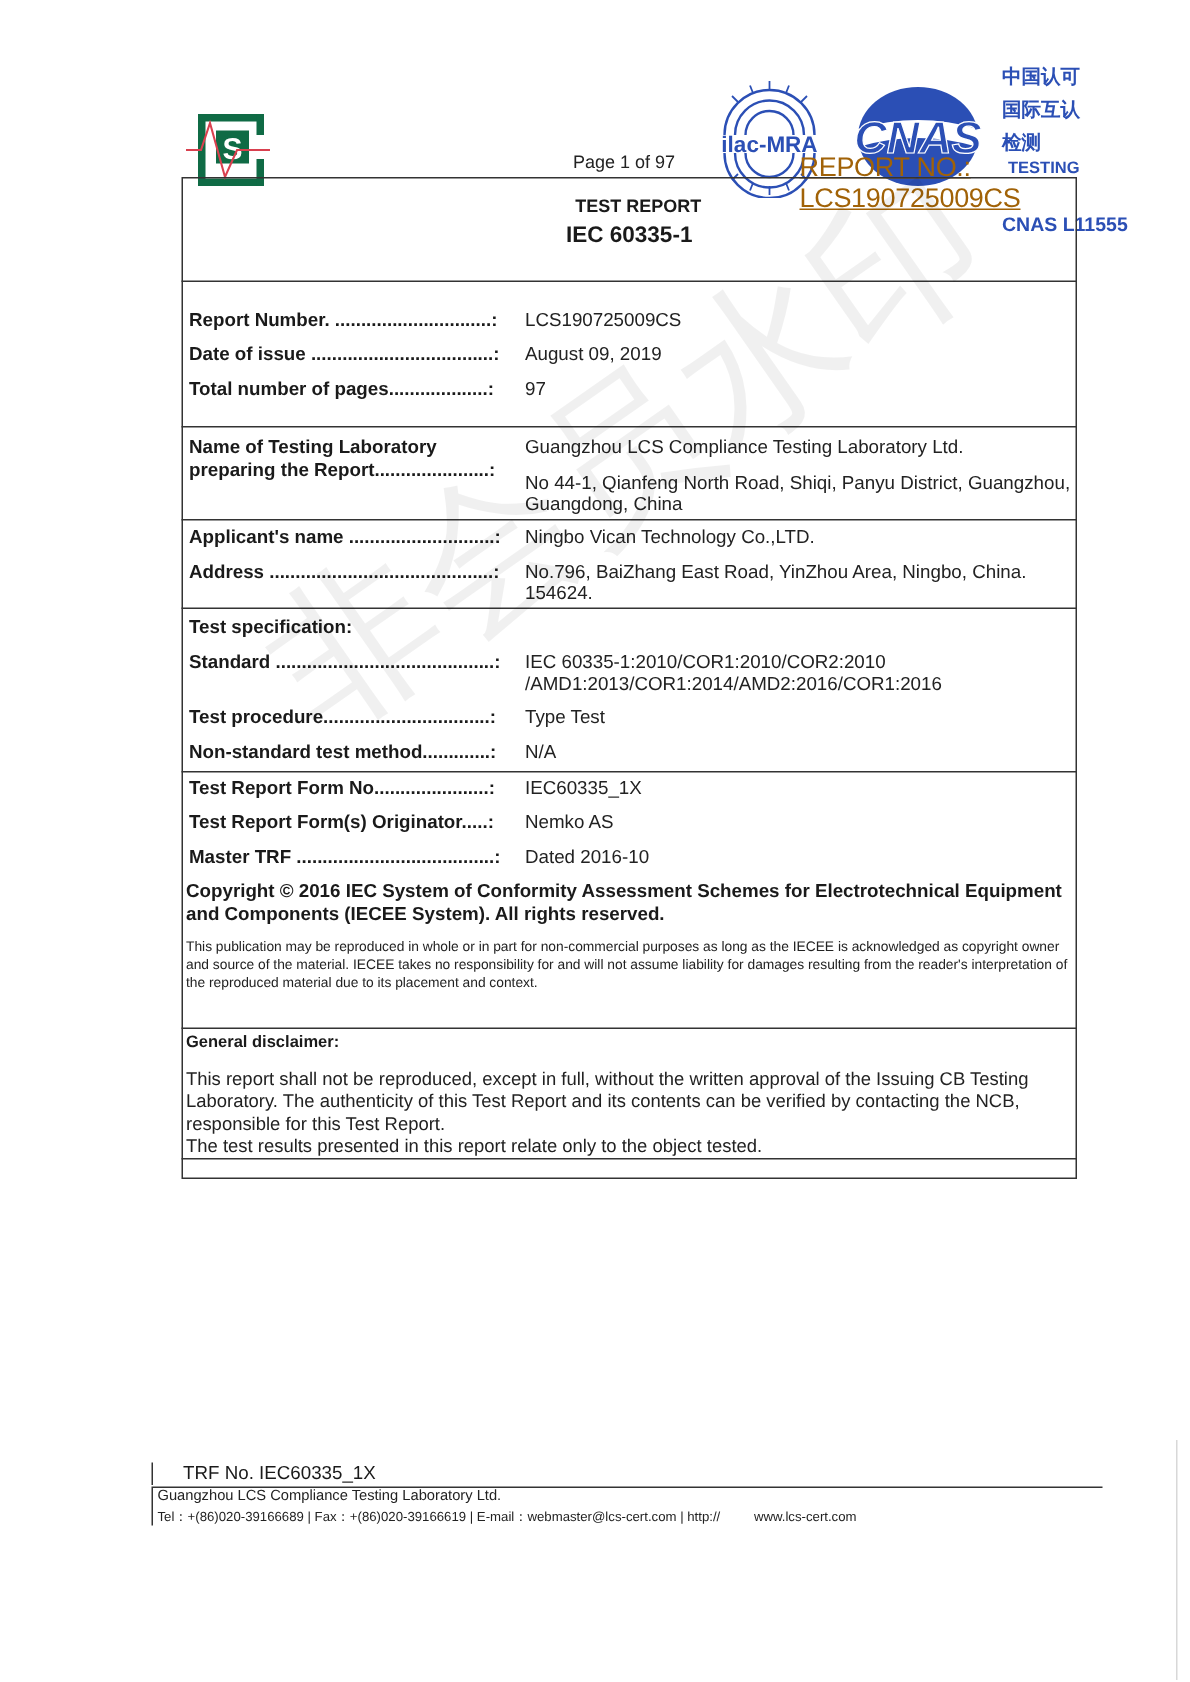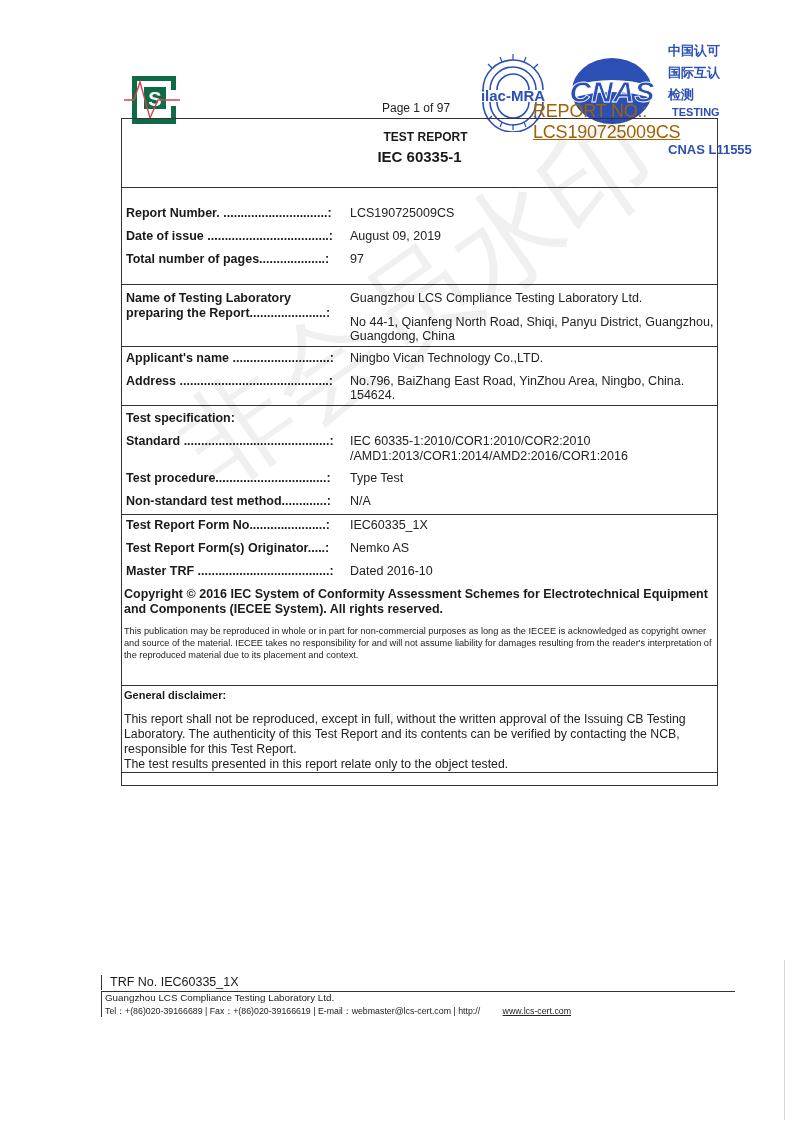--- a/index.html
+++ b/index.html
@@ -35,25 +35,25 @@
 
     .copyright { left: 124px; top: 587px; width: 592px; font-size: 12.5px; font-weight: bold; line-height: 15px; }
     .pub-note { left: 124px; top: 625px; width: 592px; font-size: 9.2px; line-height: 12px; color: #222; }
     .disc-title { left: 124px; top: 689px; font-size: 11px; font-weight: bold; }
     .disc-body { left: 124px; top: 712px; width: 592px; font-size: 12.3px; line-height: 15px; color: #222; }
 
     .watermark { left: 150px; top: 400px; font-size: 110px; color: rgba(0,0,0,0.06); transform: rotate(-35deg); transform-origin: left top; white-space: nowrap; pointer-events: none; font-family: "DejaVu Sans", sans-serif; }
 
     
     .footer { left: 101px; top: 975px; width: 634px; }
-    .ft-trf { font-size: 12.5px; padding-left: 8px; border-left: 1px solid #333; line-height: 15px; }
+    .ft-trf { font-size: 12.5px; padding-left: 20px; border-left: 1px solid #333; line-height: 15px; }
     .ft-line { height: 0; border-top: 1px solid #333; margin-top: 1px; }
     .ft-body { border-left: 1px solid #333; padding-left: 3px; font-size: 9.8px; line-height: 12.5px; color: #222; }
     .ft-small { font-size: 8.8px; }
-    .ft-link { text-decoration: underline; color: #222; padding-left: 20px; }
+    .ft-link { color: #222; padding-left: 20px; }
   </style>
 </head>
 <body>
 
 <div class="edge-line"></div>
 
 <svg class="abs logo" viewBox="0 0 56 48">
   <rect x="8" y="0" width="5" height="48" fill="#0f6b45"></rect>
   <rect x="8" y="0" width="44" height="5" fill="#0f6b45"></rect>
   <rect x="8" y="43" width="44" height="5" fill="#0f6b45"></rect>

